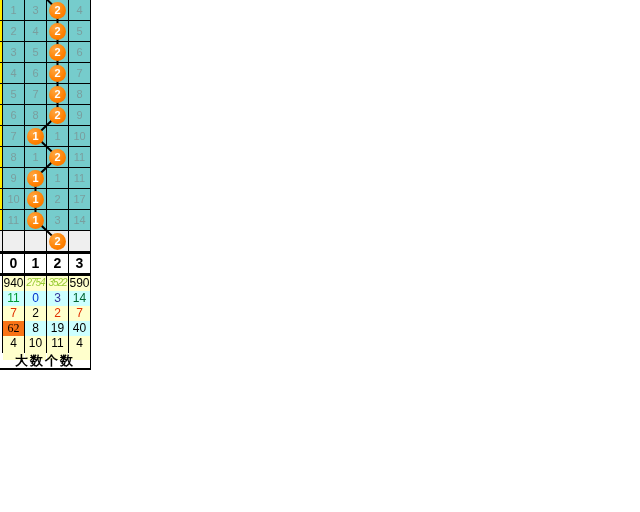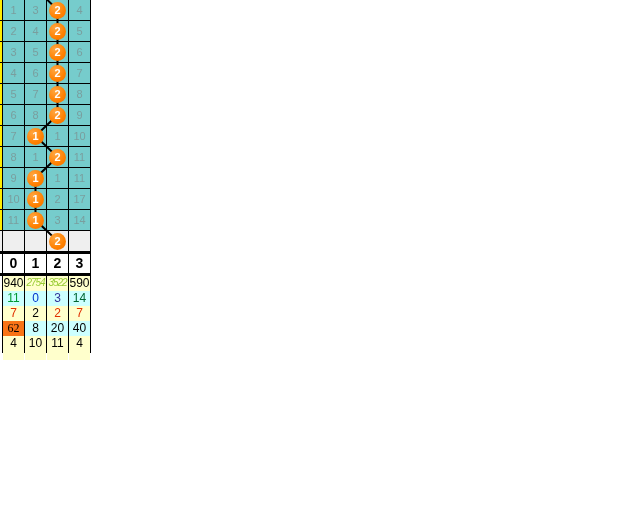--- a/index.html
+++ b/index.html
@@ -164,31 +164,32 @@
             <div class="sliver" style="background: rgb(255, 255, 255);"></div>
             <div class="scell" style="background: rgb(255, 255, 204); color: rgb(224, 48, 0);">7</div>
             <div class="scell" style="background: rgb(255, 255, 204); color: rgb(0, 0, 0);">2</div>
             <div class="scell" style="background: rgb(255, 255, 204); color: rgb(224, 48, 0);">2</div>
             <div class="scell" style="background: rgb(255, 255, 204); color: rgb(224, 48, 0);">7</div>
           </div>
           <div class="srow">
             <div class="sliver" style="background: rgb(255, 255, 255);"></div>
             <div class="scell" style="background: #f97316; color: rgb(0, 0, 0); font-family: Liberation Serif, serif;">62</div>
             <div class="scell" style="background: rgb(204, 255, 255); color: rgb(0, 0, 0);">8</div>
-            <div class="scell" style="background: rgb(204, 255, 255); color: rgb(0, 0, 0);">20</div>
+            <div class="scell" style="background: rgb(204, 255, 255); color: rgb(0, 0, 0);">19</div>
             <div class="scell" style="background: rgb(204, 255, 255); color: rgb(0, 0, 0);">40</div>
           </div>
           <div class="srow">
             <div class="sliver" style="background: rgb(255, 255, 255);"></div>
             <div class="scell" style="background: rgb(255, 255, 204); color: rgb(0, 0, 0);">4</div>
             <div class="scell" style="background: rgb(255, 255, 204); color: rgb(0, 0, 0);">10</div>
             <div class="scell" style="background: rgb(255, 255, 204); color: rgb(0, 0, 0);">11</div>
             <div class="scell" style="background: rgb(255, 255, 204); color: rgb(0, 0, 0);">4</div>
           </div>
         </div>
+      <div class="footer-row">大数个数</div>
     </div>
     <svg id="trend-overlay" viewBox="0 0 91 252" width="91" height="252">
         <polyline points="35.5,-12 57.5,10 57.5,31 57.5,52 57.5,73 57.5,94 57.5,115 35.5,136 57.5,157 35.5,178 35.5,199 35.5,220 57.5,241" fill="none" stroke="#000000" stroke-width="2"></polyline>
       </svg>
     <div id="circles">
         <div class="draw-circle" style="left: 49px; top: 1.5px;">2</div>
         <div class="draw-circle" style="left: 49px; top: 22.5px;">2</div>
         <div class="draw-circle" style="left: 49px; top: 43.5px;">2</div>
         <div class="draw-circle" style="left: 49px; top: 64.5px;">2</div>
         <div class="draw-circle" style="left: 49px; top: 85.5px;">2</div>

